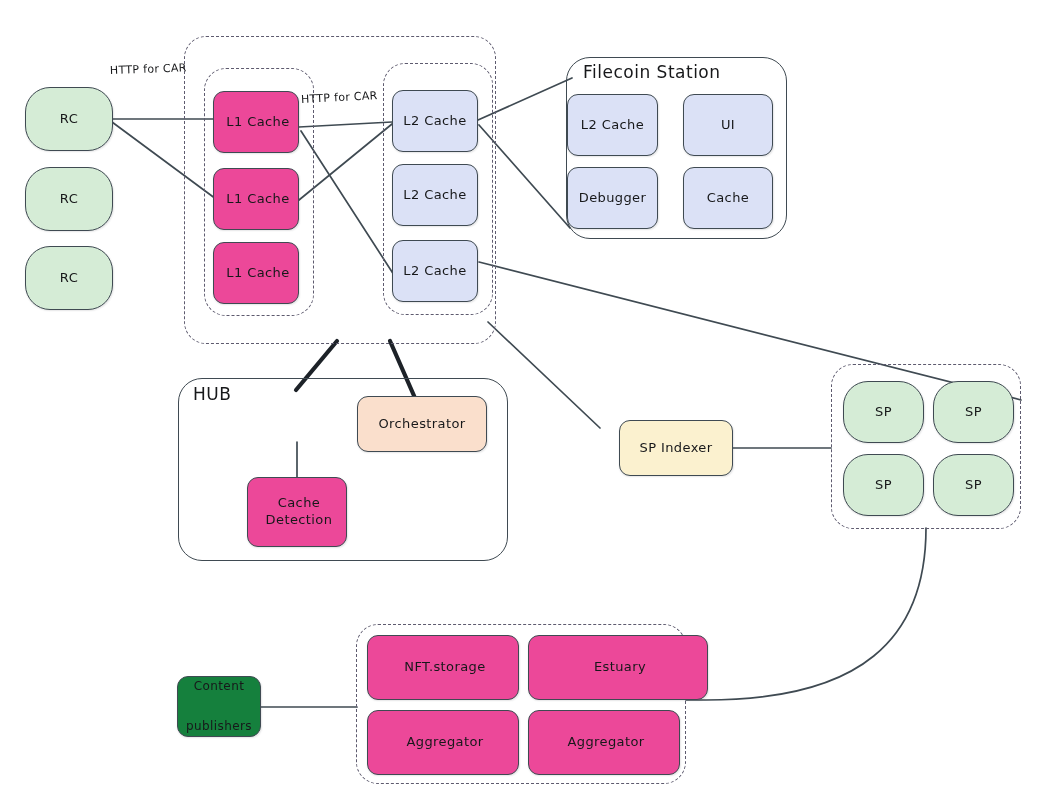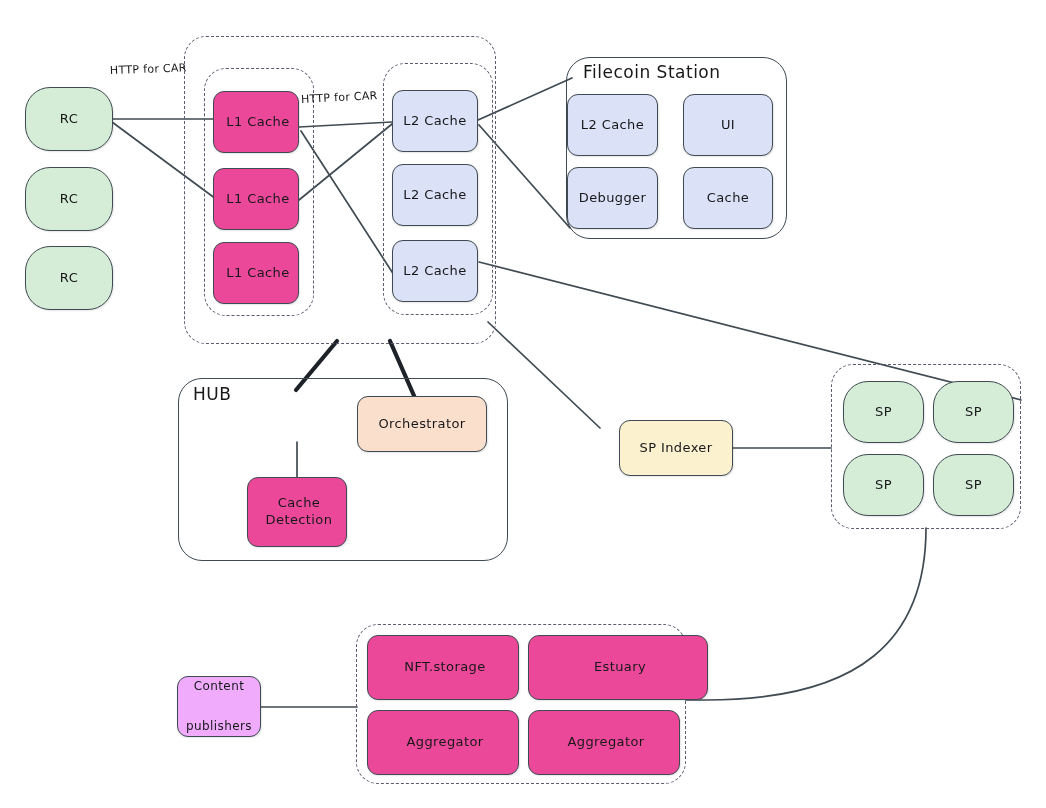--- a/index.html
+++ b/index.html
@@ -79,21 +79,21 @@
     white-space: nowrap;
     z-index: 5;
     transform-origin: left center;
   }
   
   .fill-green  { background: #d5ecd6; border-radius: 25px; }
   .fill-cyan   { background: #ec4899; padding-left: 8px; }
   .fill-lav    { background: #dbe1f6; }
   .fill-yellow { background: #fbf1cf; }
   .fill-peach  { background: #fadfcc; }
-  .fill-purple { background: #f0abfc; gap: 24px; }
+  .fill-purple { background: #15803d; gap: 24px; }
 </style>
 </head>
 <body>
 
 <div id="canvas">
 
   <svg id="wires" viewBox="0 0 1046 808" xmlns="http://www.w3.org/2000/svg">
     <g fill="none" stroke="#3f4a52" stroke-width="1.7" stroke-linecap="round">
 
       <path d="M112,119 L215,119"></path>

